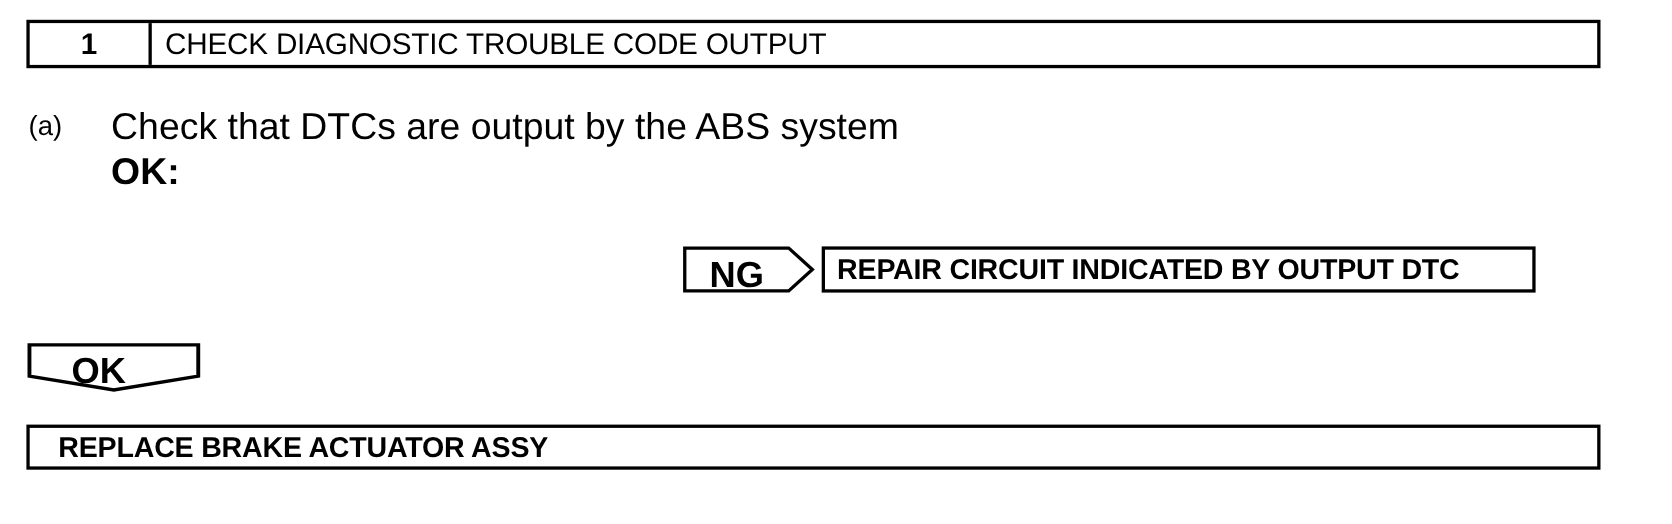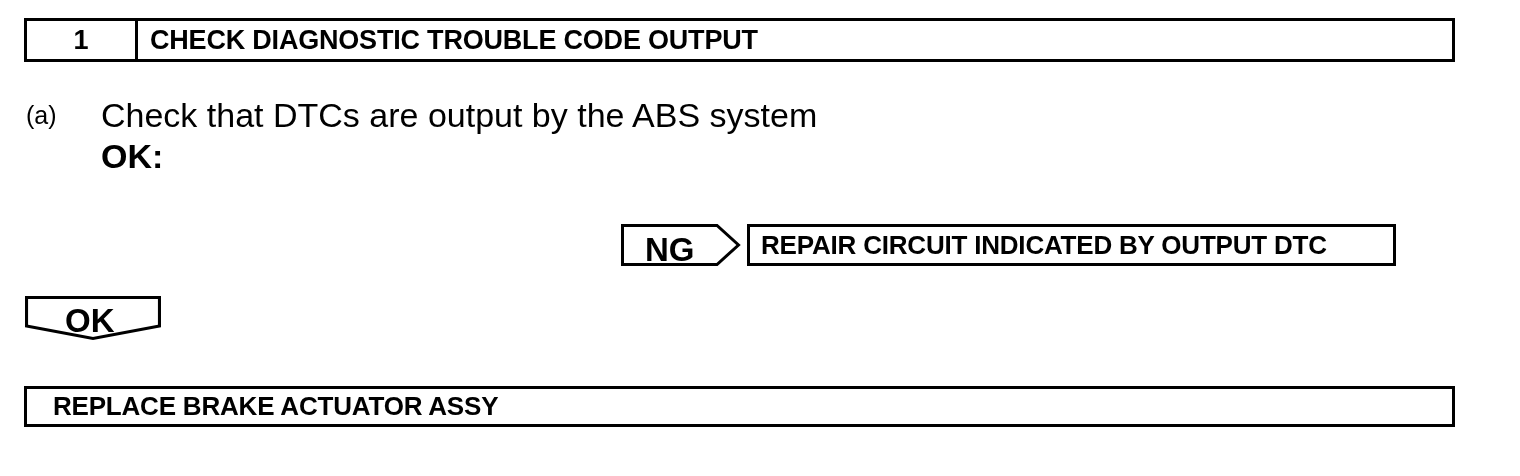--- a/index.html
+++ b/index.html
@@ -39,21 +39,21 @@
     font-size: 27px;
     font-weight: bold;
     letter-spacing: 0px;
   }
   .step-title {
     flex: 1;
     display: flex;
     align-items: center;
     padding-left: 12px;
     font-size: 27px;
-    font-weight: bold;
+    font-weight: normal;
     letter-spacing: -0.2px;
     white-space: nowrap;
   }
 
   
   .instruction-block {
     position: absolute;
     left: 26px;
     top: 95px;
     width: 900px;
@@ -100,22 +100,22 @@
     line-height: 1;
   }
   .tag-ng .tag-label {
     left: 24px;
     top: 9px;
   }
 
   .tag-ok {
     position: absolute;
     left: 25px;
-    top: 296px;
-    width: 136px;
+    top: 312px;
+    width: 157px;
     height: 44px;
   }
   .tag-ok .tag-label {
     left: 40px;
     top: 8px;
   }
 
   
   .result-box {
     position: absolute;

